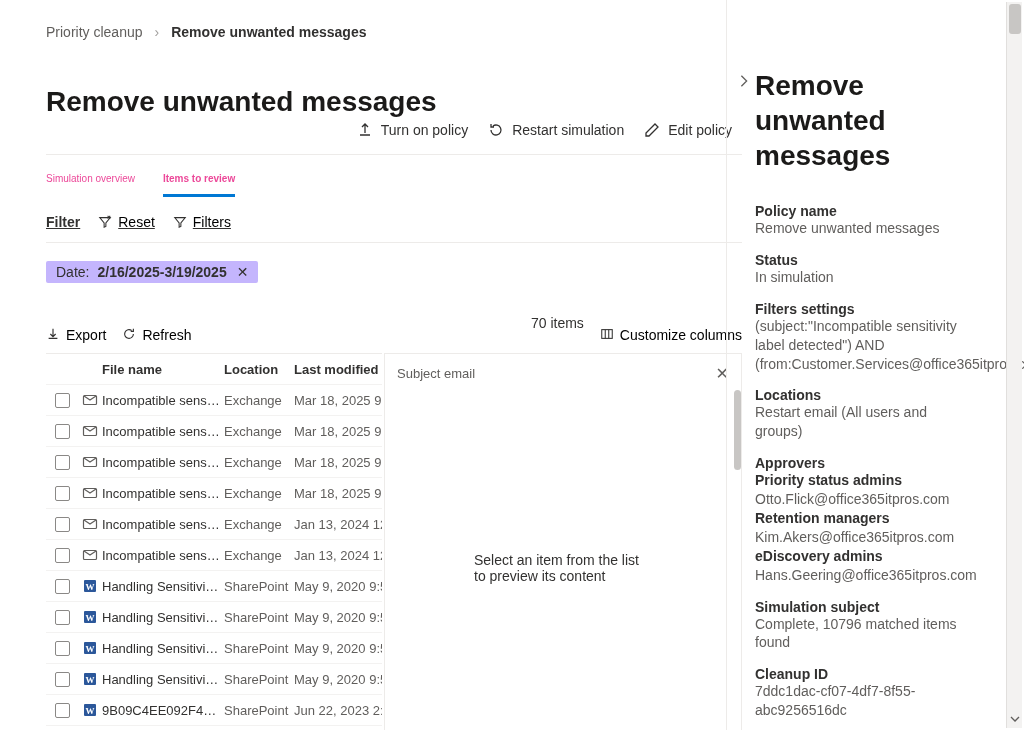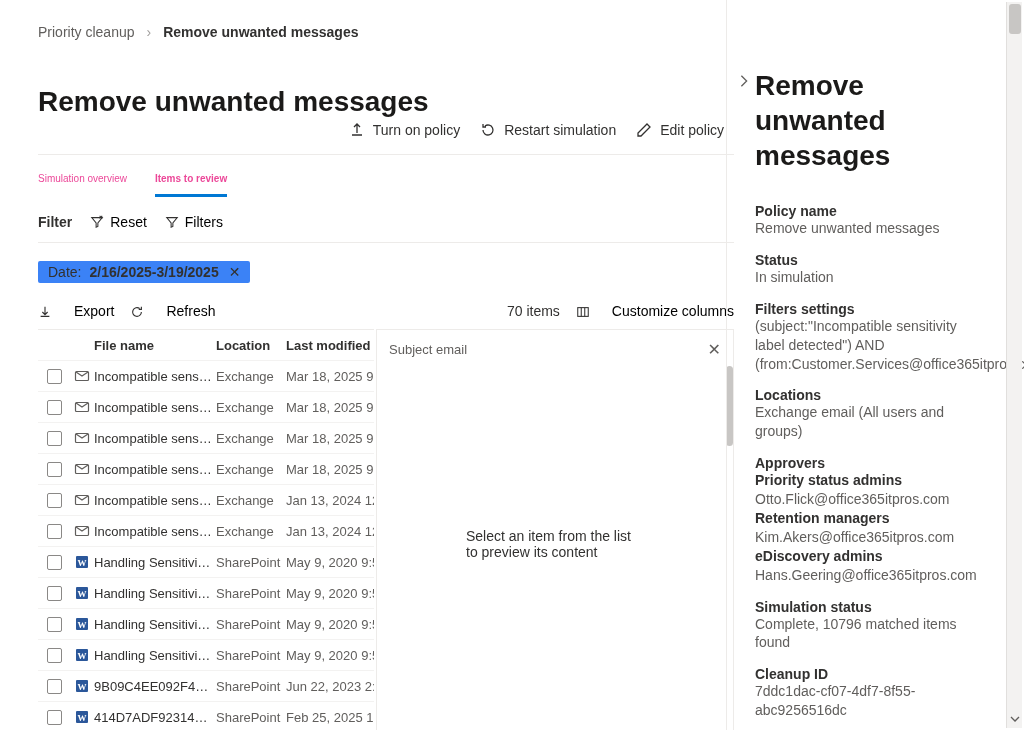--- a/index.html
+++ b/index.html
@@ -8,21 +8,21 @@
     font-size: 14px;
     color: #323130;
     background: #fff;
     width: 1024px;
     height: 730px;
     overflow: hidden;
     position: relative;
   }
   .main-area {
     position: absolute;
-    left: 8px;
+    left: 16px;
     top: 0;
     width: 726px;
     height: 528px;
     padding: 0 0 0 30px;
   }
   .right-panel {
     position: absolute;
     left: 726px;
     top: 0;
     width: 270px;
@@ -81,60 +81,62 @@
     border-bottom: 3px solid transparent;
   }
   .tab.active { font-weight: 600; border-bottom-color: #0078d4; }
   .filter-row {
     display: flex;
     align-items: center;
     gap: 18px;
     margin-top: 16px;
     padding-bottom: 12px;
     border-bottom: 1px solid #edebe9;
+    text-decoration: underline;
   }
   .filter-label { font-weight: 600; font-size: 14px; }
   .filter-btn {
     display: flex;
     align-items: center;
     gap: 6px;
     background: none;
     border: none;
     font-size: 14px;
     cursor: pointer;
   }
   .filter-btn svg { width: 14px; height: 14px; }
   .date-chip {
     display: inline-flex;
     align-items: center;
     margin-top: 18px;
-    background: #3b82f6;
+    background: #c4b5fd;
     padding: 3px 10px;
     border-radius: 2px;
     font-size: 14px;
     gap: 6px;
   }
   .date-chip .chip-label { font-weight: 400; margin-right: 2px; }
   .date-chip .chip-value { font-weight: 600; }
   .date-chip .chip-close { cursor: pointer; font-size: 14px; color: #323130; margin-left: 4px;}
   .toolbar {
     display: flex;
     align-items: center;
     margin-top: 20px;
     gap: 16px;
   }
   .toolbar .spacer { flex: 1; }
   .toolbar-btn {
     display: flex;
-    align-items: flex-end;
-    gap: 22px;
+    align-items: flex-start;
+    gap: 6px;
     background: none;
     border: none;
     font-size: 14px;
     cursor: pointer;
+    margin-top: 24px;
   }
   .toolbar-btn svg { width: 14px; height: 14px; }
   .item-count { font-size: 14px; white-space: nowrap; }
   .list-wrap {
     display: flex;
     margin-top: 10px;
   }
   .list {
     width: 336px;
     border-top: 1px solid #edebe9;
@@ -526,33 +528,33 @@
   <div class="rp-section">
     <div class="rp-label">Status</div>
     <div class="rp-value">In simulation</div>
   </div>
   <div class="rp-section">
     <div class="rp-label">Filters settings</div>
     <div class="rp-value">(subject:"Incompatible sensitivity label detected") AND (from:Customer.Services@office365itpros.com)</div>
   </div>
   <div class="rp-section">
     <div class="rp-label">Locations</div>
-    <div class="rp-value">Exchange email (All users and groups)</div>
+    <div class="rp-value">Restart email (All users and groups)</div>
   </div>
   <div class="rp-section">
     <div class="rp-label">Approvers</div>
     <div class="rp-sub">Priority status admins</div>
     <div class="rp-value">Otto.Flick@office365itpros.com</div>
     <div class="rp-sub">Retention managers</div>
     <div class="rp-value">Kim.Akers@office365itpros.com</div>
     <div class="rp-sub">eDiscovery admins</div>
     <div class="rp-value">Hans.Geering@office365itpros.com</div>
   </div>
   <div class="rp-section">
-    <div class="rp-label">Simulation status</div>
+    <div class="rp-label">Simulation subject</div>
     <div class="rp-value">Complete, 10796 matched items found</div>
   </div>
   <div class="rp-section">
     <div class="rp-label">Cleanup ID</div>
     <div class="rp-value">7ddc1dac-cf07-4df7-8f55-abc9256516dc</div>
   </div>
 </div>
 
 <div class="page-scrollbar">
   <div class="page-scroll-thumb"></div>

